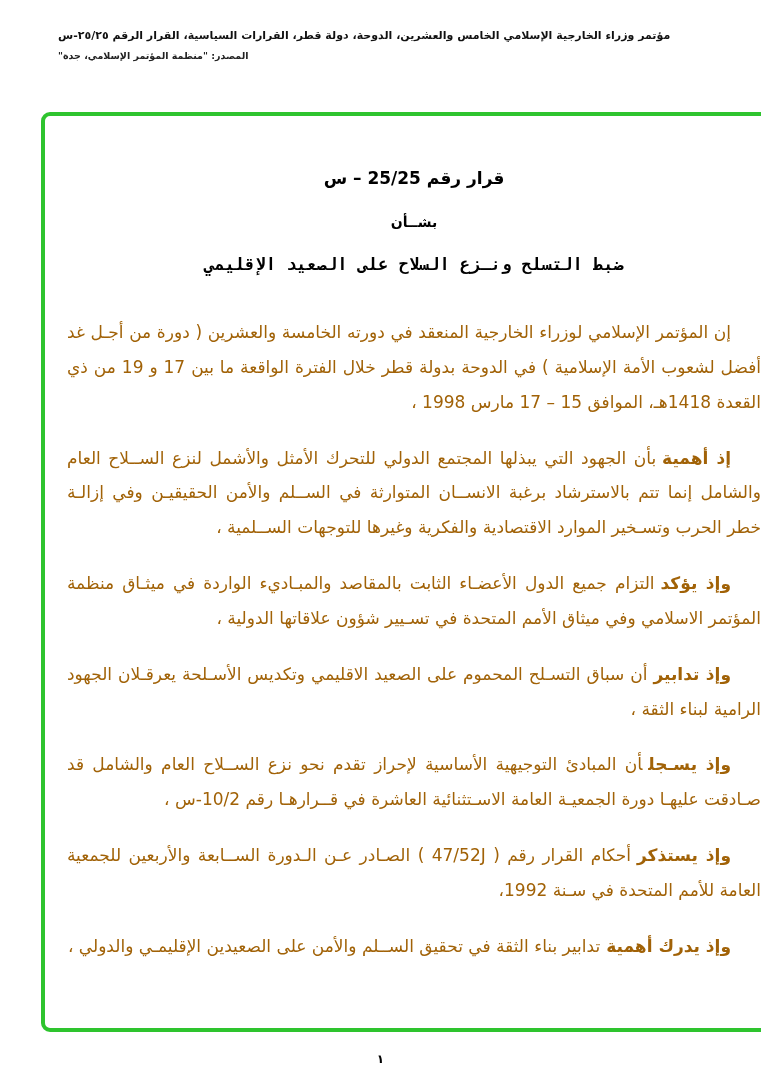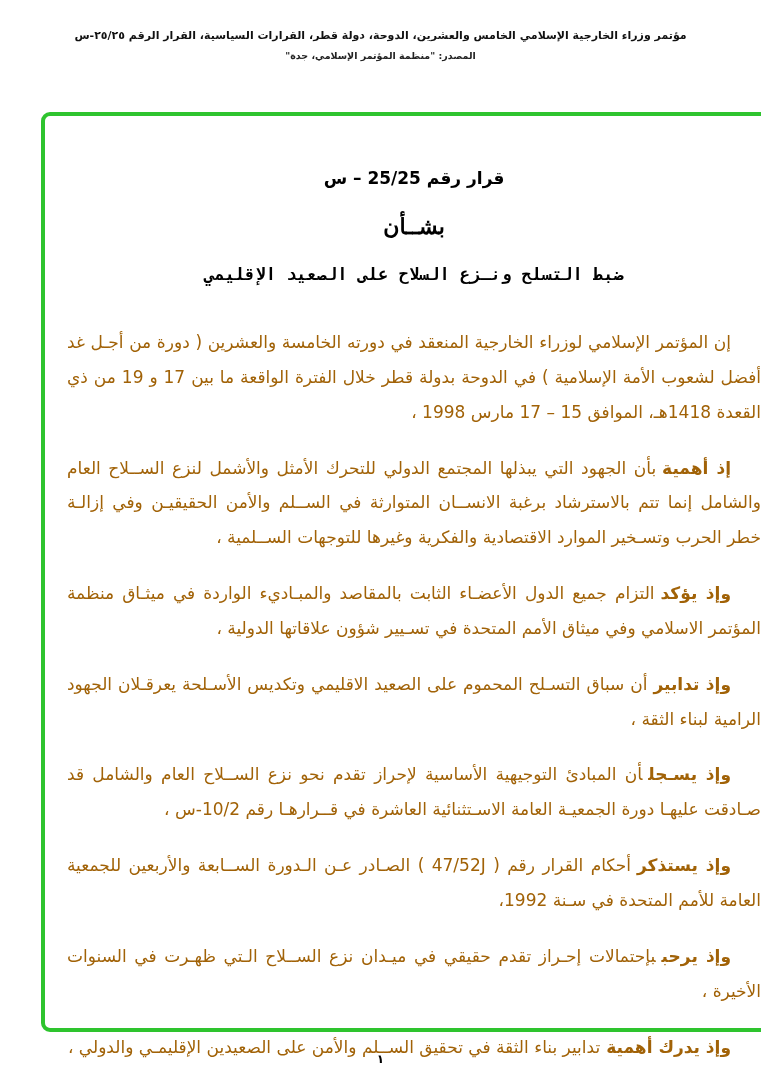--- a/index.html
+++ b/index.html
@@ -9,42 +9,42 @@
     background: #ffffff;
     font-family: "DejaVu Sans", sans-serif;
     position: relative;
     overflow: hidden;
     color: #1a1a1a;
   }
   .doc-header {
     position: absolute;
     top: 28px; left: 58px; right: 58px;
     direction: rtl;
-    text-align: center;
+    text-align: left;
     font-weight: bold;
     color: #111;
   }
   .doc-header .h1 { font-size: 11px; line-height: 1.5; letter-spacing: 0; }
   .doc-header .h2 { font-size: 9.5px; margin-top: 5px; color: #222; }
   .frame {
     position: absolute;
     left: 41px; top: 112px;
     width: 750px; height: 920px;
     border: 4px solid #2ec42e;
     border-radius: 9px;
     background: #ffffff;
   }
   .content {
     position: absolute;
     top: 24px; left: 22px; right: 26px; bottom: 16px;
     direction: rtl;
   }
   .title { text-align: center; font-weight: bold; color: #000; }
   .t1 { font-size: 17px; margin-top: 28px; }
-  .t2 { font-size: 22px; margin-top: 26px; font-family: Liberation Serif, serif; }
+  .t2 { font-size: 14px; margin-top: 26px; }
   .t3 { font-size: 17px; margin-top: 24px; margin-bottom: 40px; font-family: Liberation Mono, monospace; }
   .para {
     direction: rtl;
     text-align: justify;
     text-indent: 30px;
     font-size: 17px;
     line-height: 2.05;
     margin: 0 0 21px 0;
     color: #a16207;
   }
@@ -81,21 +81,20 @@
       <p class="para"><b class="lead">إذ أهمية</b><span class="ptext">بأن الجهود التي يبذلها المجتمع الدولي للتحرك الأمثل والأشمل لنزع الســلاح العام والشامل إنما تتم بالاسترشاد برغبة الانســان المتوارثة في الســلم والأمن الحقيقيـن وفي إزالـة خطر الحرب وتسـخير الموارد الاقتصادية والفكرية وغيرها للتوجهات الســلمية ،</span></p>
 
       <p class="para"><b class="lead">وإذ يؤكد</b><span class="ptext">التزام جميع الدول الأعضـاء الثابت بالمقاصد والمبـاديء الواردة في ميثـاق منظمة المؤتمر الاسلامي وفي ميثاق الأمم المتحدة في تسـيير شؤون علاقاتها الدولية ،</span></p>
 
       <p class="para"><b class="lead">وإذ تدابير</b><span class="ptext">أن سباق التسـلح المحموم على الصعيد الاقليمي وتكديس الأسـلحة يعرقـلان الجهود الرامية لبناء الثقة ،</span></p>
 
       <p class="para"><b class="lead">وإذ يسـجل</b><span class="ptext">أن المبادئ التوجيهية الأساسية لإحراز تقدم نحو نزع الســلاح العام والشامل قد صـادقت عليهـا دورة الجمعيـة العامة الاسـتثنائية العاشرة في قــرارهـا رقم 10/2-س ،</span></p>
 
       <p class="para"><b class="lead">وإذ يستذكر</b><span class="ptext">أحكام القرار رقم ( 47/52J ) الصـادر عـن الـدورة الســابعة والأربعين للجمعية العامة للأمم المتحدة  في سـنة 1992،</span></p>
 
-      <p class="para"><b class="lead">وإذ يرحب</b><span class="ptext">بإحتمالات إحـراز تقدم حقيقي في ميـدان نزع الســلاح الـتي ظهـرت في السنوات الأخيرة ،</span></p>
 
       <p class="para"><b class="lead">وإذ يدرك أهمية</b><span class="ptext">تدابير بناء الثقة في تحقيق الســلم والأمن على الصعيدين الإقليمـي والدولي ،</span></p>
 
     </div>
   </div>
 
   <footer class="page-number">١</footer>
 
 </div>
 

